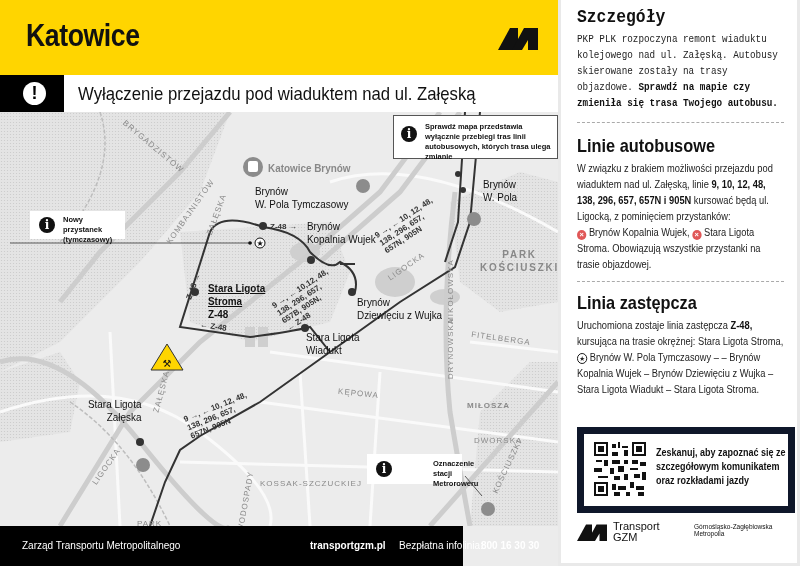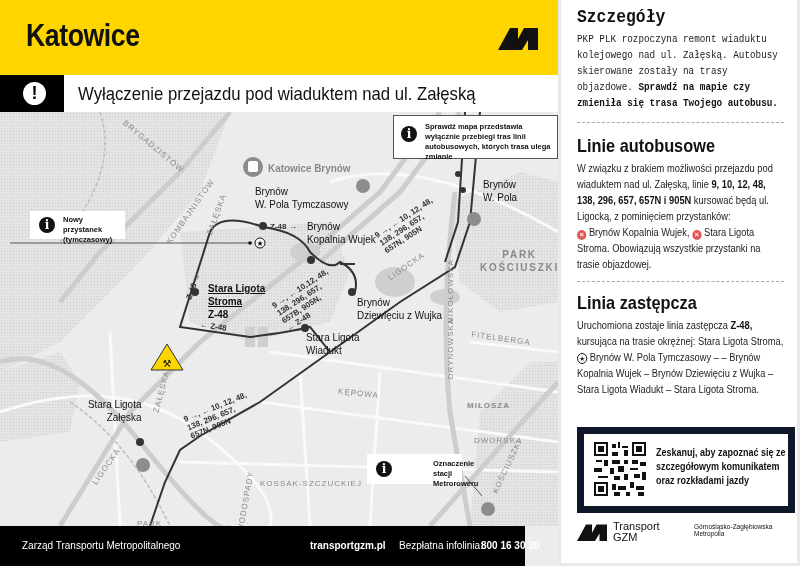--- a/index.html
+++ b/index.html
@@ -12,21 +12,21 @@
   .alert-icon-box{position:absolute;left:0;top:0;width:64px;height:37px;background:#000;}
   .alert-circle{position:absolute;left:23px;top:7px;width:23px;height:23px;border-radius:50%;background:#fff;color:#000;font-weight:bold;font-size:18px;text-align:center;line-height:23px;}
   .alert-title{position:absolute;left:78px;top:8px;font-size:19px;color:#111;transform:scaleX(0.88);transform-origin:left;white-space:nowrap;}
   .map{position:absolute;left:0;top:112px;width:558px;height:414px;overflow:hidden;background:#ececec;}
   .map svg{position:absolute;left:0;top:0;}
   .map .lbl{position:absolute;font-size:11px;color:#111;line-height:13px;transform:scaleX(0.9);transform-origin:left;white-space:nowrap;}
   .map .street{position:absolute;font-size:8px;color:#8a8a8a;letter-spacing:1px;white-space:nowrap;}
   .map .route-lbl{position:absolute;font-size:8px;font-weight:bold;color:#333;line-height:9px;white-space:nowrap;}
   .infobox{position:absolute;background:#fff;border:1px solid #555;font-size:7.5px;font-weight:bold;color:#111;line-height:10px;}
   .infobox .i{position:absolute;width:16px;height:16px;border-radius:50%;background:#111;color:#fff;font-size:12px;font-weight:bold;text-align:center;line-height:16px;font-family:"DejaVu Serif",serif;}
-  .footer{position:absolute;left:0;top:526px;width:525px;height:40px;background:#000;color:#fff;font-size:10px;}
+  .footer{position:absolute;left:0;top:526px;width:463px;height:40px;background:#000;color:#fff;font-size:10px;}
   .footer span{position:absolute;top:14px;white-space:nowrap;}
   .right{position:absolute;left:561px;top:0;width:236px;height:563px;background:#fff;}
   .rp{position:absolute;left:16px;width:207px;}
   .rp h2{margin:0;font-size:19px;font-weight:bold;color:#111;transform:scaleX(0.86);transform-origin:left;white-space:nowrap;}
   .rp p{margin:4px 0 0 0;font-size:10px;line-height:16px;color:#222;transform:scaleX(0.93);transform-origin:left;width:222px;}
   .rp b{color:#111;}
   .dash{position:absolute;left:16px;width:207px;border-top:1px dashed #aaa;}
   .xico{display:inline-block;width:10px;height:10px;border-radius:50%;background:#e05757;color:#fff;font-size:8px;line-height:10px;text-align:center;vertical-align:-1px;font-weight:bold;}
   .star-ico{display:inline-block;width:9px;height:9px;border-radius:50%;border:1px solid #111;font-size:7px;line-height:9px;text-align:center;vertical-align:0px;}
   .qrbox{position:absolute;left:16px;top:427px;width:204px;height:72px;border:7px solid #0f172a;}

